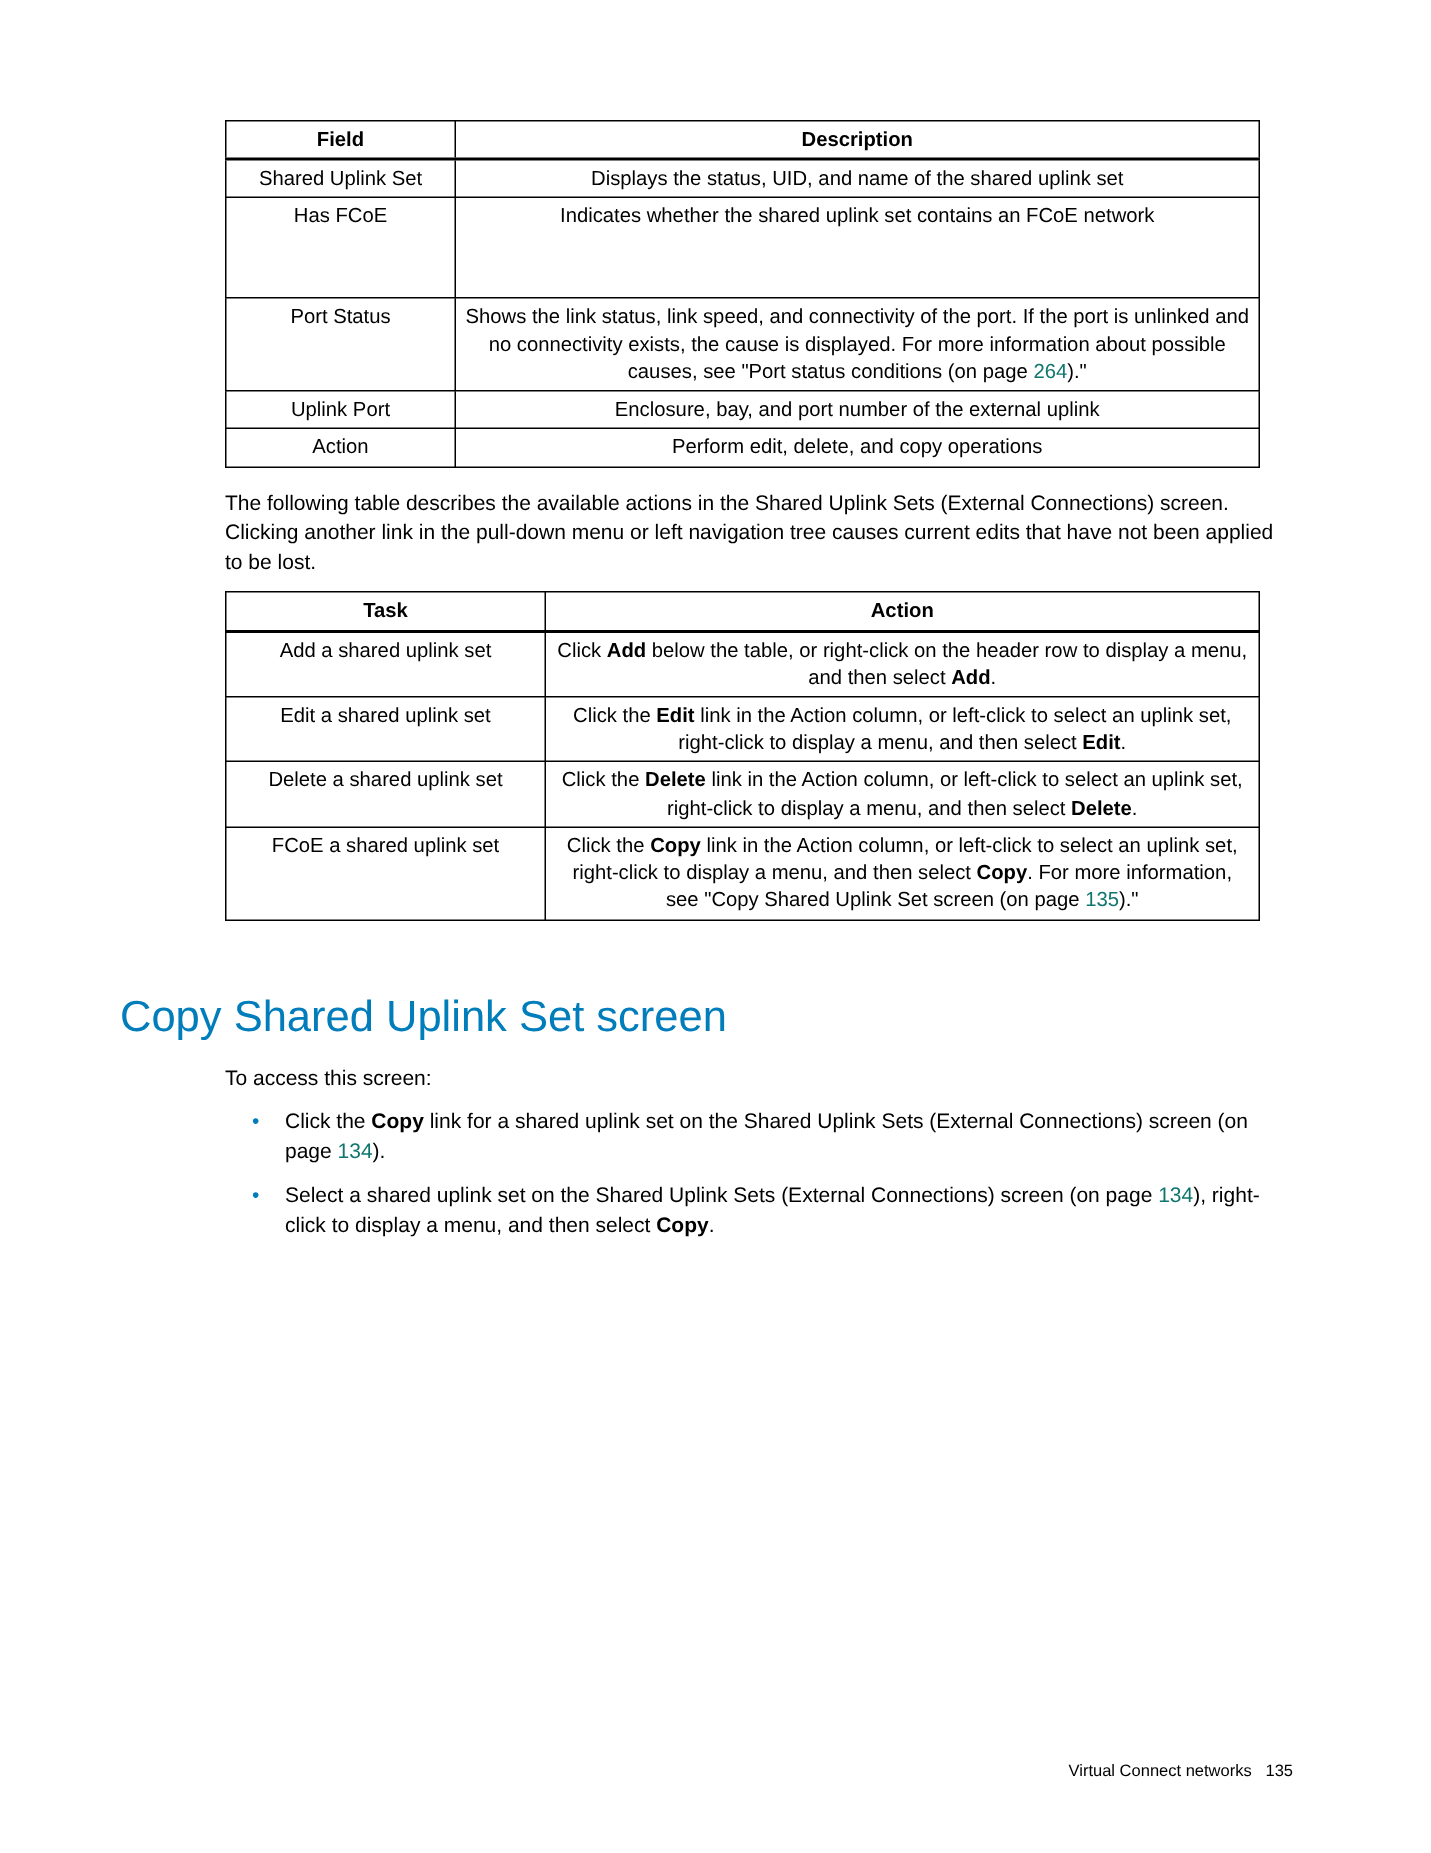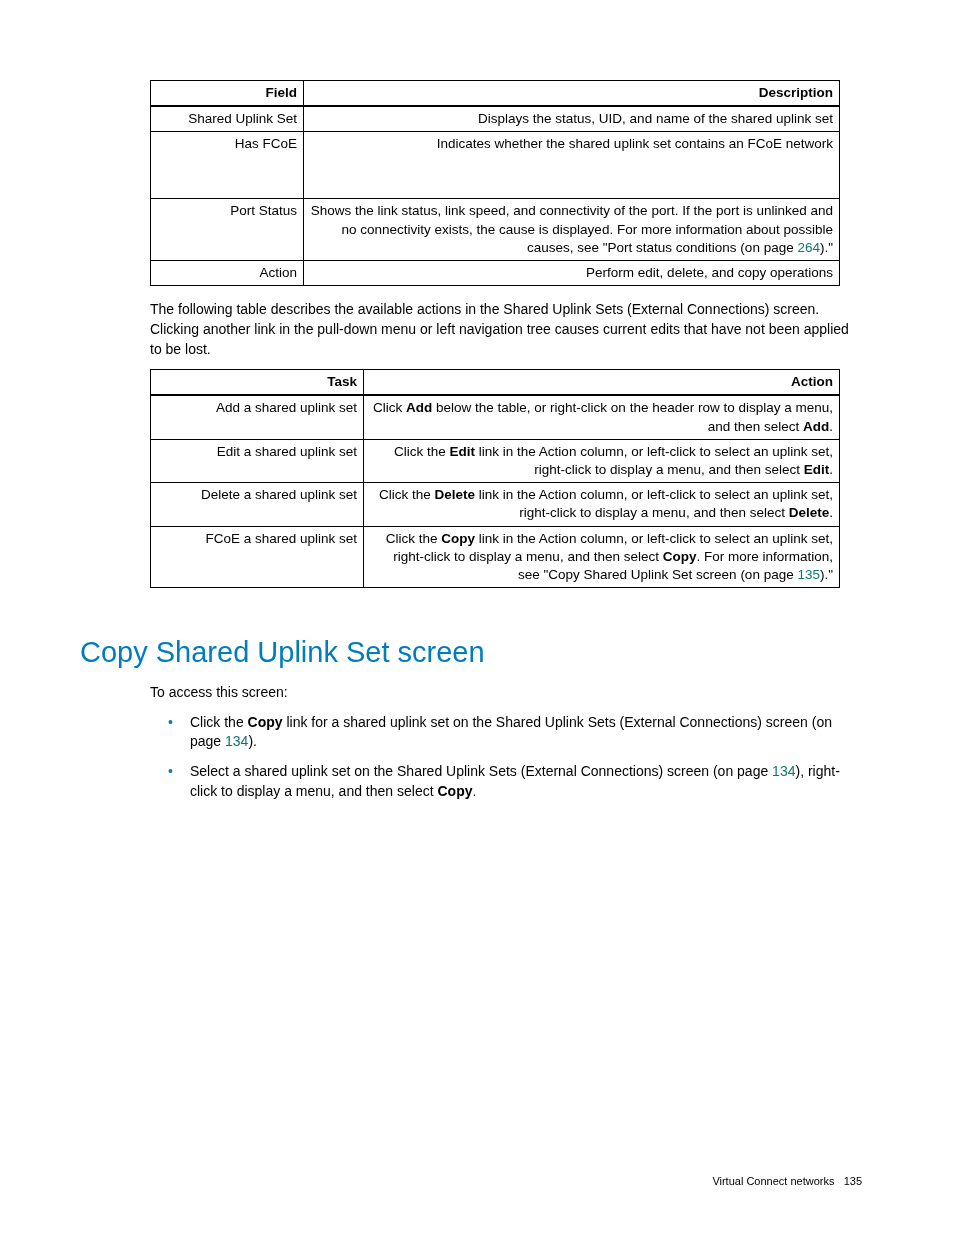--- a/index.html
+++ b/index.html
@@ -22,21 +22,21 @@
     position: relative;
   }
   table {
     border-collapse: collapse;
     width: 690px;
     margin-left: 70px;
     margin-bottom: 14px;
   }
   th, td {
     border: 1px solid #000;
-    text-align: right;
+    text-align: center;
     vertical-align: top;
     padding: 3px 6px 3px 6px;
     font-size: 13.5px;
     line-height: 1.35;
   }
   th {
     font-weight: bold;
     border-bottom: 2px solid #000;
   }
   table.first th:first-child, table.first td:first-child { width: 140px; }
@@ -108,20 +108,24 @@
         </tr>
         <tr>
           <td style="height: 60px;">Has FCoE</td>
           <td>Indicates whether the shared uplink set contains an FCoE network</td>
         </tr>
         <tr>
           <td>Port Status</td>
           <td>Shows the link status, link speed, and connectivity of the port. If the port is unlinked and no connectivity exists, the cause is displayed. For more information about possible causes, see "Port status conditions (on page <span class="link">264</span>)."</td>
         </tr>
         <tr>
+          <td>Uplink Port</td>
+          <td>Enclosure, bay, and port number of the external uplink</td>
+        </tr>
+        <tr>
           <td>Action</td>
           <td>Perform edit, delete, and copy operations</td>
         </tr>
       </tbody>
   </table>
 
   <p class="para">The following table describes the available actions in the Shared Uplink Sets (External Connections) screen. Clicking another link in the pull-down menu or left navigation tree causes current edits that have not been applied to be lost.</p>
 
   <table class="second">
     <thead>

